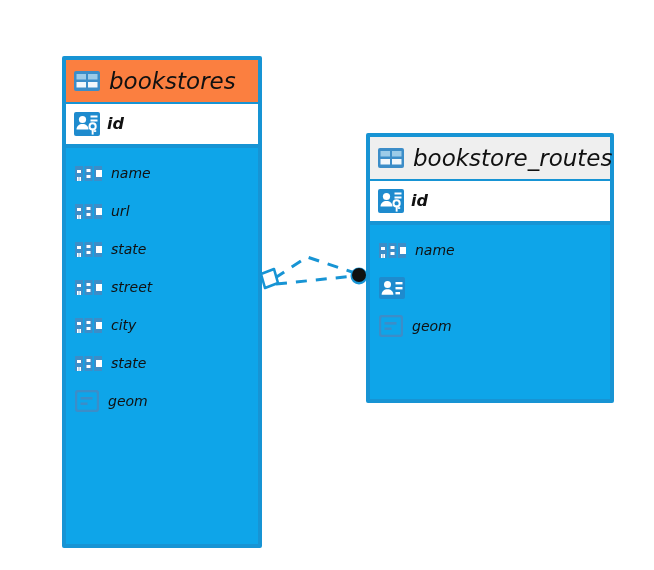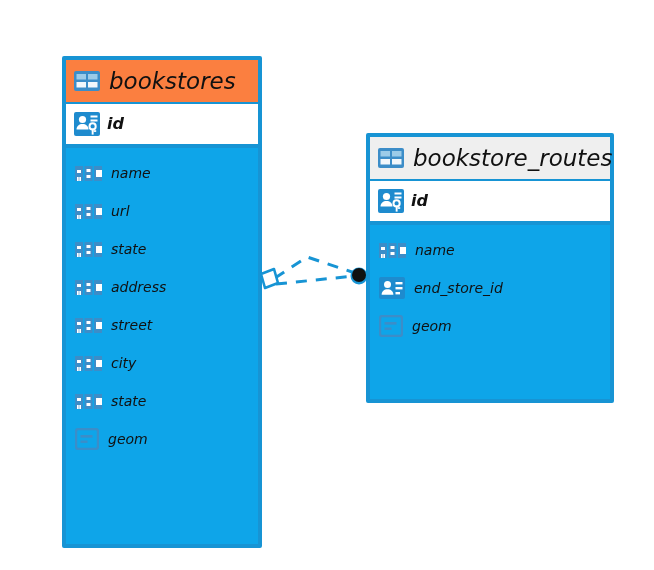--- a/index.html
+++ b/index.html
@@ -200,36 +200,20 @@
             <rect x="9.5" y="0" width="8" height="15" fill="#3C8DC8"></rect>
             <rect x="11.5" y="3" width="4" height="3" fill="#ffffff"></rect>
             <rect x="11.5" y="9" width="4" height="3" fill="#ffffff"></rect>
             <rect x="19" y="0" width="8" height="15" fill="#3C8DC8"></rect>
             <rect x="21" y="4" width="6" height="7" fill="#ffffff"></rect>
           </svg>
         </span>
         <span class="field-label">state</span>
       </div>
 
-      <div class="field-row">
-        <span class="icon icon-abc">
-          <svg viewBox="0 0 27 15" width="27" height="15">
-            <rect x="0" y="0" width="8" height="15" fill="#3C8DC8"></rect>
-            <rect x="2" y="4" width="4" height="3" fill="#ffffff"></rect>
-            <rect x="2" y="11" width="1.7" height="4" fill="#ffffff"></rect>
-            <rect x="4.3" y="11" width="1.7" height="4" fill="#ffffff"></rect>
-            <rect x="9.5" y="0" width="8" height="15" fill="#3C8DC8"></rect>
-            <rect x="11.5" y="3" width="4" height="3" fill="#ffffff"></rect>
-            <rect x="11.5" y="9" width="4" height="3" fill="#ffffff"></rect>
-            <rect x="19" y="0" width="8" height="15" fill="#3C8DC8"></rect>
-            <rect x="21" y="4" width="6" height="7" fill="#ffffff"></rect>
-          </svg>
-        </span>
-        <span class="field-label">address</span>
-      </div>
 
       <div class="field-row">
         <span class="icon icon-abc">
           <svg viewBox="0 0 27 15" width="27" height="15">
             <rect x="0" y="0" width="8" height="15" fill="#3C8DC8"></rect>
             <rect x="2" y="4" width="4" height="3" fill="#ffffff"></rect>
             <rect x="2" y="11" width="1.7" height="4" fill="#ffffff"></rect>
             <rect x="4.3" y="11" width="1.7" height="4" fill="#ffffff"></rect>
             <rect x="9.5" y="0" width="8" height="15" fill="#3C8DC8"></rect>
             <rect x="11.5" y="3" width="4" height="3" fill="#ffffff"></rect>
@@ -346,21 +330,20 @@
         <span class="icon icon-fk">
           <svg viewBox="0 0 26 22" width="26" height="22">
             <rect x="0" y="0" width="26" height="22" rx="2" fill="#1E8BCE"></rect>
             <circle cx="8.5" cy="7.6" r="3.5" fill="#ffffff"></circle>
             <path d="M2.6 17.8c0-3.5 2.7-5.5 5.9-5.5s5.9 2 5.9 5.5z" fill="#ffffff"></path>
             <rect x="16.5" y="5" width="7" height="2.4" fill="#ffffff"></rect>
             <rect x="16.5" y="10" width="7" height="2.4" fill="#ffffff"></rect>
             <rect x="16.5" y="15" width="4.5" height="2.4" fill="#ffffff"></rect>
           </svg>
         </span>
-        <span class="field-label">end_store_id</span>
       </div>
 
       <div class="field-row">
         <span class="icon icon-geom">
           <svg viewBox="0 0 24 22" width="24" height="22">
             <rect x="1" y="1" width="22" height="20" rx="2.5" fill="none" stroke="#3C8DC8" stroke-width="2.4"></rect>
             <rect x="5.5" y="7" width="12" height="2.6" fill="#3C8DC8"></rect>
             <rect x="5.5" y="12.5" width="7" height="2.4" fill="#3C8DC8"></rect>
           </svg>
         </span>

